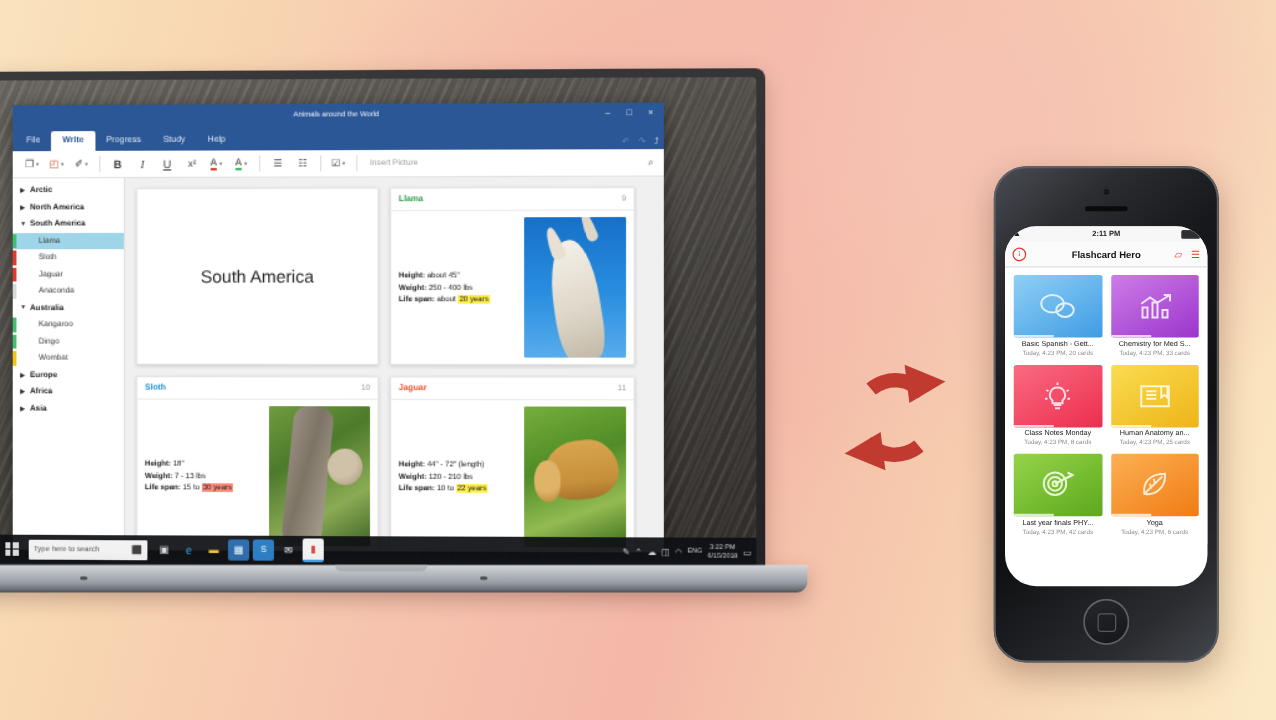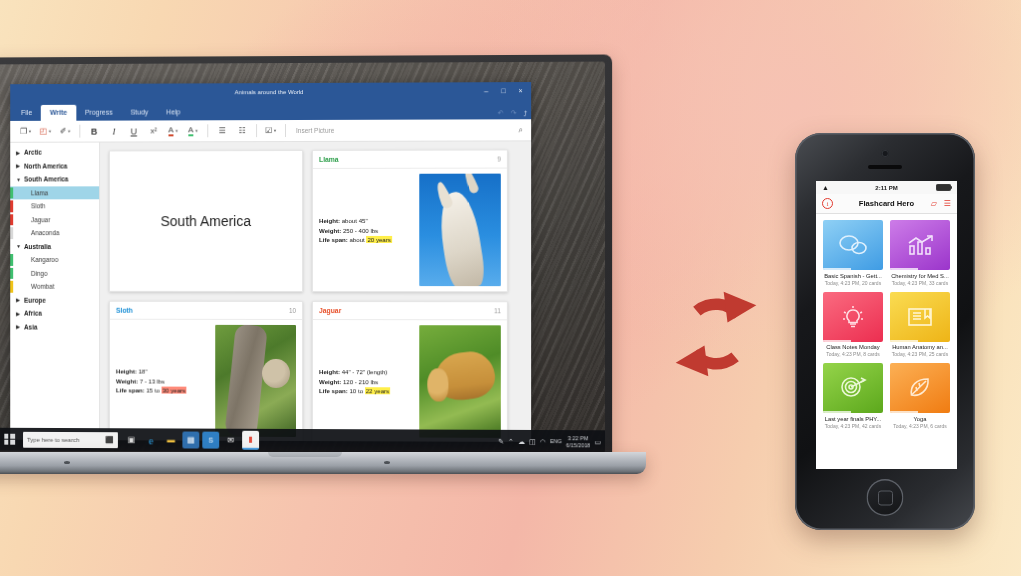--- a/index.html
+++ b/index.html
@@ -174,21 +174,21 @@
   #sync{position:absolute;left:664px;top:286px;width:104px;height:96px;}
 
   
   #phone{
     position:absolute;left:795px;top:133px;width:180px;height:397px;
     background:linear-gradient(140deg,#4a4d52 0%,#2b2d31 16%,#17181b 34%,#101113 60%,#2a2c30 86%,#45484d 100%);
     border-radius:26px;
     box-shadow:0 10px 26px rgba(90,45,35,.35), inset 0 0 0 1.6px #5b5f66;
   }
   .ph-screen{
-    position:absolute;left:21px;top:48px;width:141px;height:288px;background:#fff;overflow:hidden;
+    position:absolute;left:9px;top:48px;width:162px;height:288px;background:#fff;overflow:hidden;border-radius:25px;
   }
   .ph-speaker{position:absolute;left:50%;top:32px;transform:translateX(-50%);width:34px;height:4px;background:#0a0a0b;border-radius:3px;}
   .ph-cam{position:absolute;left:50%;top:17px;transform:translateX(-50%);width:6.5px;height:6.5px;background:#16181c;border-radius:50%;box-shadow:inset 0 0 0 1px #303338;}
   .ph-home{
     position:absolute;left:50%;bottom:14px;transform:translateX(-50%);
     width:37px;height:37px;border-radius:50%;
     background:linear-gradient(160deg,#26282c,#141517);
     box-shadow:inset 0 0 0 1.4px #5d6168;
   }
   .ph-home::after{content:"";position:absolute;left:50%;top:50%;transform:translate(-50%,-50%);width:13px;height:13px;border:1px solid #55585e;border-radius:3px;}

